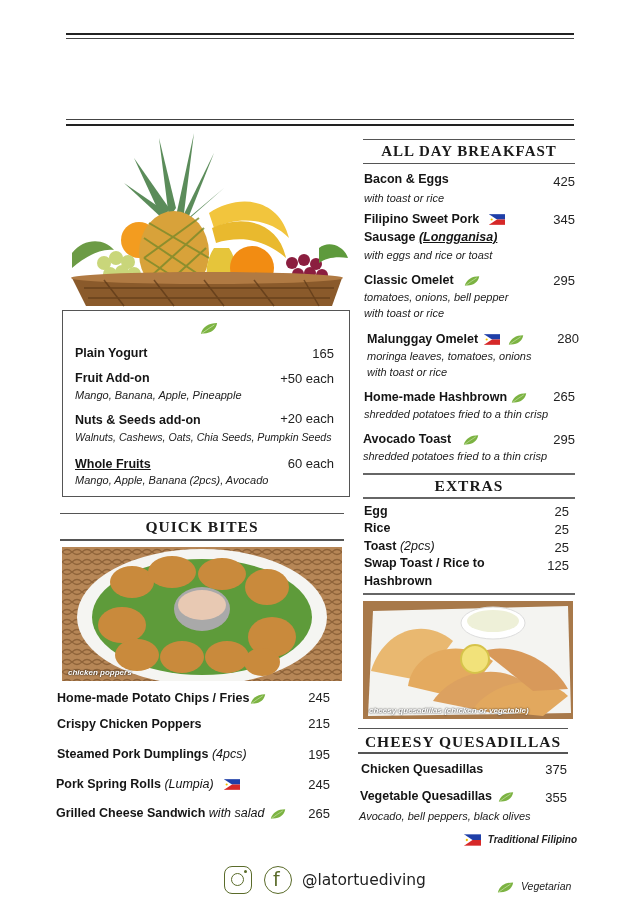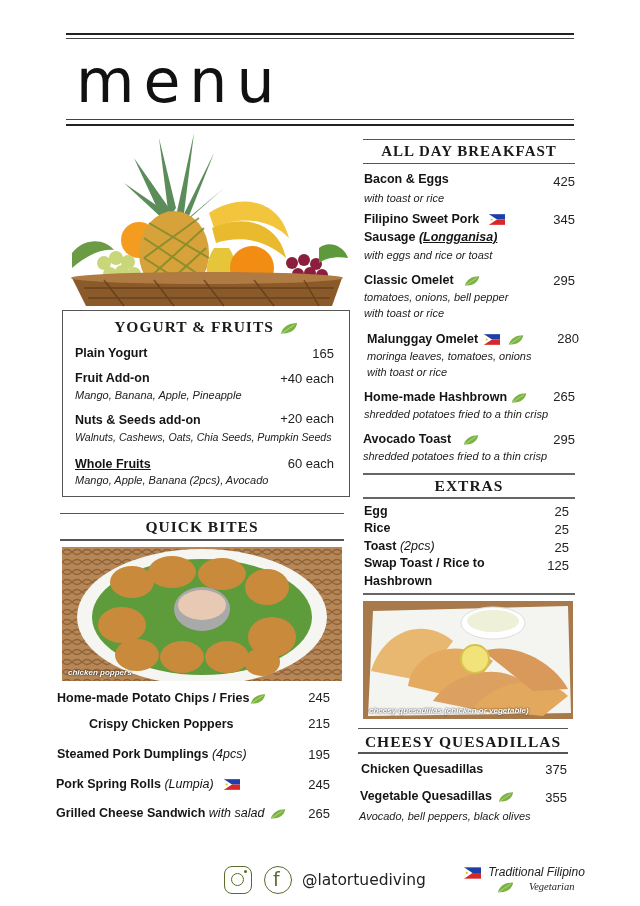--- a/index.html
+++ b/index.html
@@ -48,21 +48,20 @@
       <polygon points="0,0 12,8 0,16" fill="#ffffff"></polygon>
       <circle cx="4" cy="8" r="1.6" fill="#f2c200"></circle>
     </symbol>
   </defs>
 </svg>
 
 <div class="rule" style="left:66px;top:33px;width:508px;height:2px;"></div>
 <div class="rule" style="left:66px;top:38px;width:508px;height:1px;background:#444;"></div>
 
 <div class="title">
-  <span class="word">menu</span>
 </div>
 
 <div class="rule" style="left:66px;top:119px;width:508px;height:1px;background:#444;"></div>
 <div class="rule" style="left:66px;top:124px;width:508px;height:2px;"></div>
 
 <div class="photo" style="left:64px;top:128px;width:286px;height:182px;">
   <svg width="286" height="182" viewBox="0 0 286 182">
 
     <g fill="#5b8c5a">
       <path d="M100 95 L70 30 L105 80 Z"></path>
@@ -127,30 +126,30 @@
         <path d="M90 152 L110 178"></path>
         <path d="M140 152 L160 178"></path>
         <path d="M190 152 L210 178"></path>
         <path d="M240 152 L255 178"></path>
     </g>
   </svg>
 </div>
 
 <div class="yogurt-box"></div>
 <div class="abs sec-title" style="left:62px;top:318px;width:288px;">
-  <span>YOGURT &amp; FRUITS</span><svg class="leaf" style="width:18px;height:13px;">
+  <svg class="leaf" style="width:18px;height:13px;">
       <use href="#leaf"></use>
     </svg>
 </div>
 
 <div class="item" style="left:75px;top:346px;">Plain Yogurt</div>
 <div class="price" style="left:250px;top:346px;width:84px;">165</div>
 
 <div class="item" style="left:75px;top:371px;">Fruit Add-on</div>
-<div class="price" style="left:250px;top:371px;width:84px;">+40 each</div>
+<div class="price" style="left:250px;top:371px;width:84px;">+50 each</div>
 <div class="desc" style="left:75px;top:389px;">Mango, Banana, Apple, Pineapple</div>
 
 <div class="item" style="left:75px;top:413px;">Nuts &amp; Seeds add-on</div>
 <div class="price" style="left:250px;top:411px;width:84px;">+20 each</div>
 <div class="desc" style="left:75px;top:431px;font-size:10.6px;">Walnuts, Cashews, Oats, Chia Seeds, Pumpkin Seeds</div>
 
 <div class="item" style="left:75px;top:457px;text-decoration:underline;">Whole Fruits</div>
 <div class="price" style="left:250px;top:456px;width:84px;">60 each</div>
 <div class="desc" style="left:75px;top:474px;">Mango, Apple, Banana (2pcs), Avocado</div>
 
@@ -187,21 +186,21 @@
   <div class="caption">chicken poppers</div>
 </div>
 
 <div class="item" style="left:57px;top:691px;">
   <span>Home-made Potato Chips / Fries</span><svg class="leaf" style="margin-left:1px;">
       <use href="#leaf"></use>
     </svg>
 </div>
 <div class="price" style="left:290px;top:690px;width:40px;">245</div>
 
-<div class="item" style="left:57px;top:717px;margin-left:32px;">Crispy Chicken Poppers</div>
+<div class="item" style="left:57px;top:717px;">Crispy Chicken Poppers</div>
 <div class="price" style="left:290px;top:716px;width:40px;">215</div>
 
 <div class="item" style="left:57px;top:747px;">
   <span>Steamed Pork Dumplings</span> <span class="it">(4pcs)</span>
 </div>
 <div class="price" style="left:290px;top:747px;width:40px;">195</div>
 
 <div class="item" style="left:56px;top:777px;">
   <span>Pork Spring Rolls</span> <span class="it">(Lumpia)</span><svg class="flag" style="margin-left:10px;">
       <use href="#flag"></use>
@@ -325,24 +324,24 @@
 
 <div class="footer-icon" style="left:224px;top:866px;border-radius:8px;">
   <div style="position:absolute;left:6px;top:6px;width:13px;height:13px;border:1.8px solid #5a6b2a;border-radius:50%;"></div>
   <div style="position:absolute;right:4px;top:3px;width:3px;height:3px;background:#5a6b2a;border-radius:50%;"></div>
 </div>
 <div class="footer-icon" style="left:264px;top:866px;border-radius:50%;">
   <span style="position:absolute;left:8px;top:1px;font-family:'DejaVu Sans',sans-serif;font-size:19px;color:#5a6b2a;line-height:22px;">f</span>
 </div>
 <div class="abs" style="left:302px;top:871px;font-size:15.5px;color:#222;font-family:'DejaVu Sans',sans-serif;text-align:center;">@latortuediving</div>
 
-<div class="abs" style="left:464px;top:865px;font-size:12px;font-style:italic;color:#222;white-space:nowrap;">
+<div class="abs" style="left:464px;top:834px;font-size:10px;font-style:italic;color:#222;white-space:nowrap;font-weight:bold;">
   <svg class="flag" style="margin-left:0;width:17px;height:12px;">
       <use href="#flag"></use>
     </svg>
   <span style="margin-left:4px;">Traditional Filipino</span>
 </div>
 <div class="abs" style="left:497px;top:880px;font-size:10.5px;font-style:italic;color:#222;white-space:nowrap;">
   <svg class="leaf" style="margin-left:0;width:17px;height:13px;">
       <use href="#leaf"></use>
     </svg>
-  <span style="margin-left:12px;font-family:Liberation Serif, serif;">Vegetarian</span>
+  <span style="margin-left:4px;">Vegetarian</span>
 </div>
 
 </body></html>

